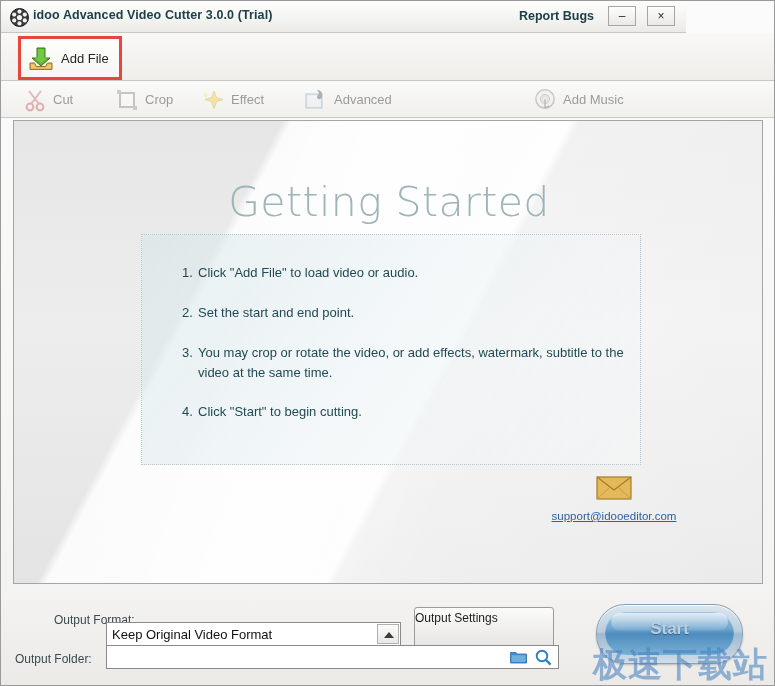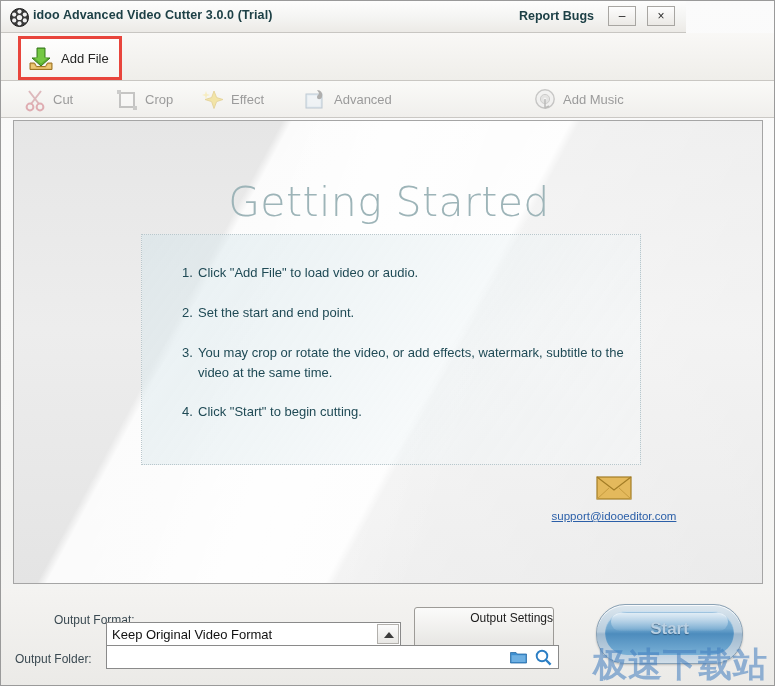--- a/index.html
+++ b/index.html
@@ -293,21 +293,21 @@
   #output-settings-btn {
     position: absolute;
     left: 413px; top: 606px;
     width: 140px; height: 41px;
     background: linear-gradient(180deg, #fbfbfa 0%, #e6e5e2 100%);
     border: 1px solid #9d9b97;
     border-radius: 3px;
     box-sizing: border-box;
     font-size: 12px;
     color: #1c1c1c;
-    text-align: right;
+    text-align: left;
     line-height: 21px;
     cursor: pointer;
   }
 
   #folder-field {
     position: absolute;
     left: 105px; top: 644px;
     width: 453px; height: 24px;
     background: #ffffff;
     border: 1px solid #8a8a8a;

